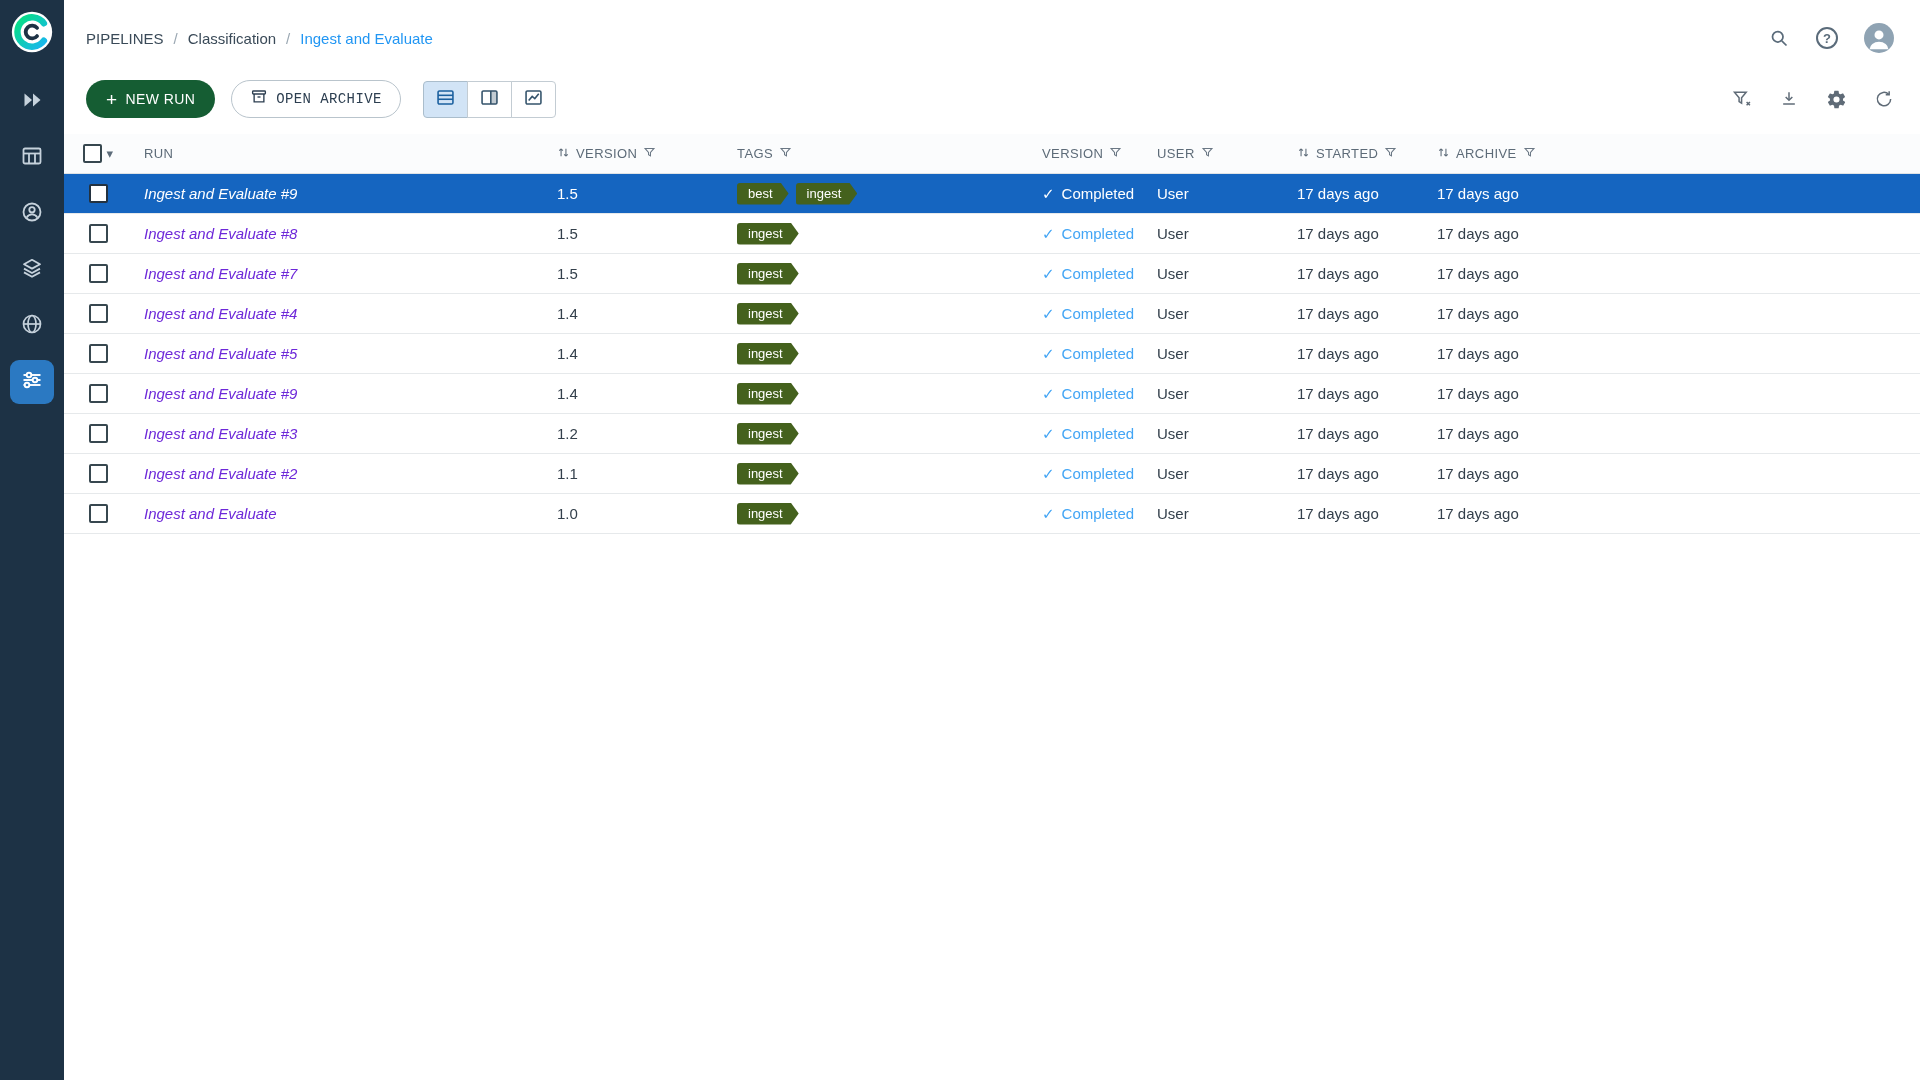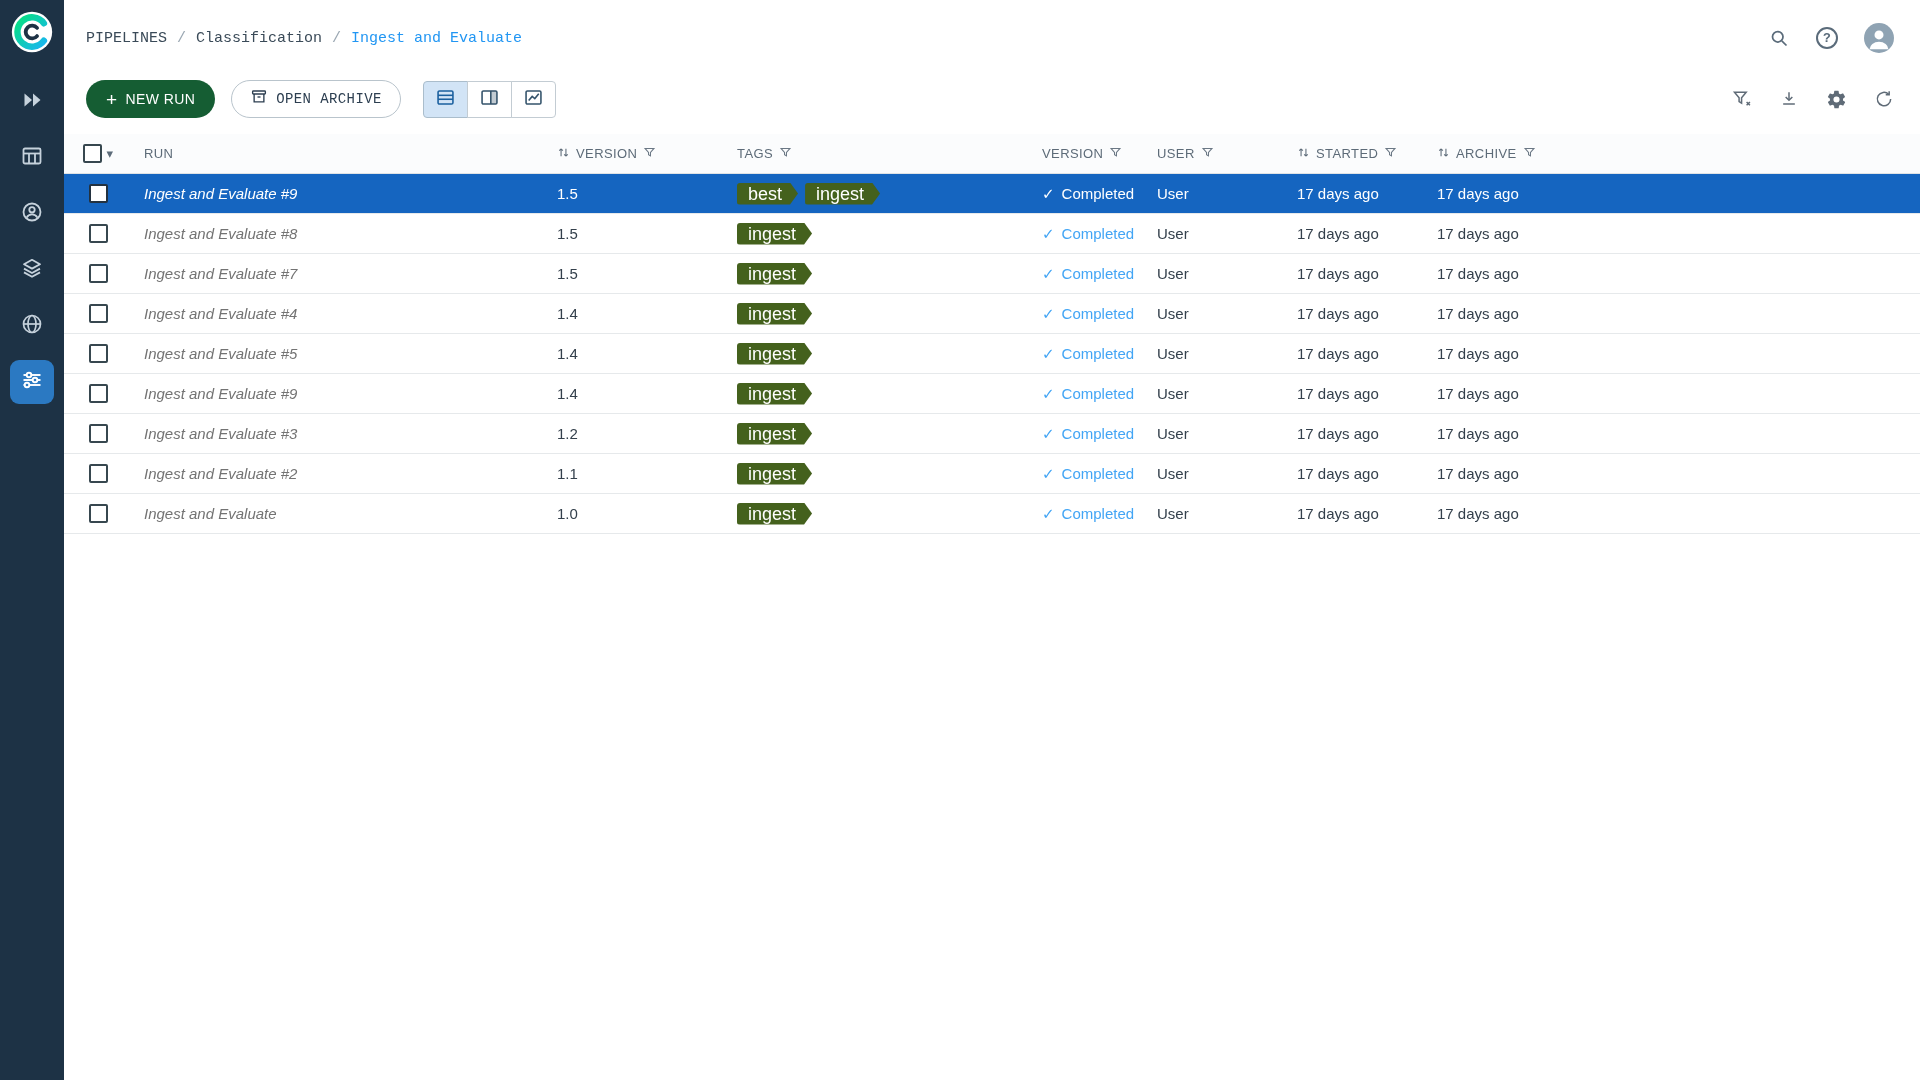--- a/index.html
+++ b/index.html
@@ -14,21 +14,21 @@
   .side-nav { margin-top:26px; display:flex; flex-direction:column; gap:12px; align-items:center; }
   .side-item { width:44px; height:44px; border-radius:9px; display:flex; align-items:center;
     justify-content:center; color:#c6d2dc; cursor:pointer; }
   .side-item svg { width:24px; height:24px; }
   .side-item.active { background:var(--sidebar-active-bg,#2b79c2); color:#ffffff; }
 
   
   .main { flex:1; display:flex; flex-direction:column; min-width:0; }
 
   
-  .topbar { height:64px; display:flex; align-items:center; padding:12px 26px 0 22px; background:#fff;font-family:Liberation Mono, monospace; }
+  .topbar { height:64px; display:flex; align-items:center; padding:12px 26px 0 22px; background:#fff; }
   .breadcrumb { display:flex; align-items:center; gap:10px; font-size:15px; color:#3a4a58; }
   .crumb { cursor:pointer; }
   .crumb-sep { color:#9aa7b2; }
   .crumb-current { color:var(--breadcrumb-active,#2196f3); }
   .topbar-right { margin-left:auto; display:flex; align-items:center; gap:26px; color:#5a6b7a; }
   .topbar-right svg { display:block; }
   .icon-btn { cursor:pointer; display:flex; align-items:center; justify-content:center; }
   .help-circle { width:22px; height:22px; border:2px solid #5a6b7a; border-radius:50%;
     display:flex; align-items:center; justify-content:center; font-size:13px; font-weight:bold; color:#5a6b7a; }
   .avatar { width:30px; height:30px; border-radius:50%; background:#8fa3b3; display:flex;
@@ -61,23 +61,23 @@
   .th { display:flex; align-items:center; gap:6px; padding-left:12px;text-align:right; }
   .th .funnel { color:#6b7885; }
   .cell-check { display:flex; align-items:center; justify-content:center; gap:5px; }
   .checkbox { width:19px; height:19px; border:2px solid #37474f; border-radius:2px; background:#fff;
     display:inline-block; cursor:pointer; flex-shrink:0; }
   .caret { font-size:13px; color:#5c6b79; cursor:pointer; line-height:1; }
 
   .trow { display:grid; grid-template-columns:var(--cols); height:40px; align-items:center;
     border-bottom:1px solid #e6e9eb; background:#fff; font-size:15px; color:#34404c; cursor:pointer; }
   .cell { padding-left:12px; overflow:hidden; white-space:nowrap; }
-  .run-name { font-style:italic; color:#737373; }
+  .run-name { font-style:italic; color:#6d28d9; }
   .cell-tags { display:flex; align-items:center; gap:7px; }
-  .tag { background:var(--tag-bg,#44611d); color:#fff; font-size:18px; line-height:22px; height:22px;
+  .tag { background:var(--tag-bg,#44611d); color:#fff; font-size:13px; line-height:22px; height:22px;
     padding:0 16px 0 11px; border-radius:3px;
     clip-path:polygon(0 0, calc(100% - 8px) 0, 100% 50%, calc(100% - 8px) 100%, 0 100%); }
   .cell-status { display:flex; align-items:center; gap:7px; color:var(--status-completed,#42a5f5); }
   .check-glyph { font-size:15px; }
   .trow.selected { background:var(--selected-row-bg,#1565c0); }
   .trow.selected, .trow.selected .run-name, .trow.selected .cell-status,
   .trow.selected .check-glyph { color:#fff; }
   .trow.selected .checkbox { border-color:#233240; }
 </style>
 </head>

